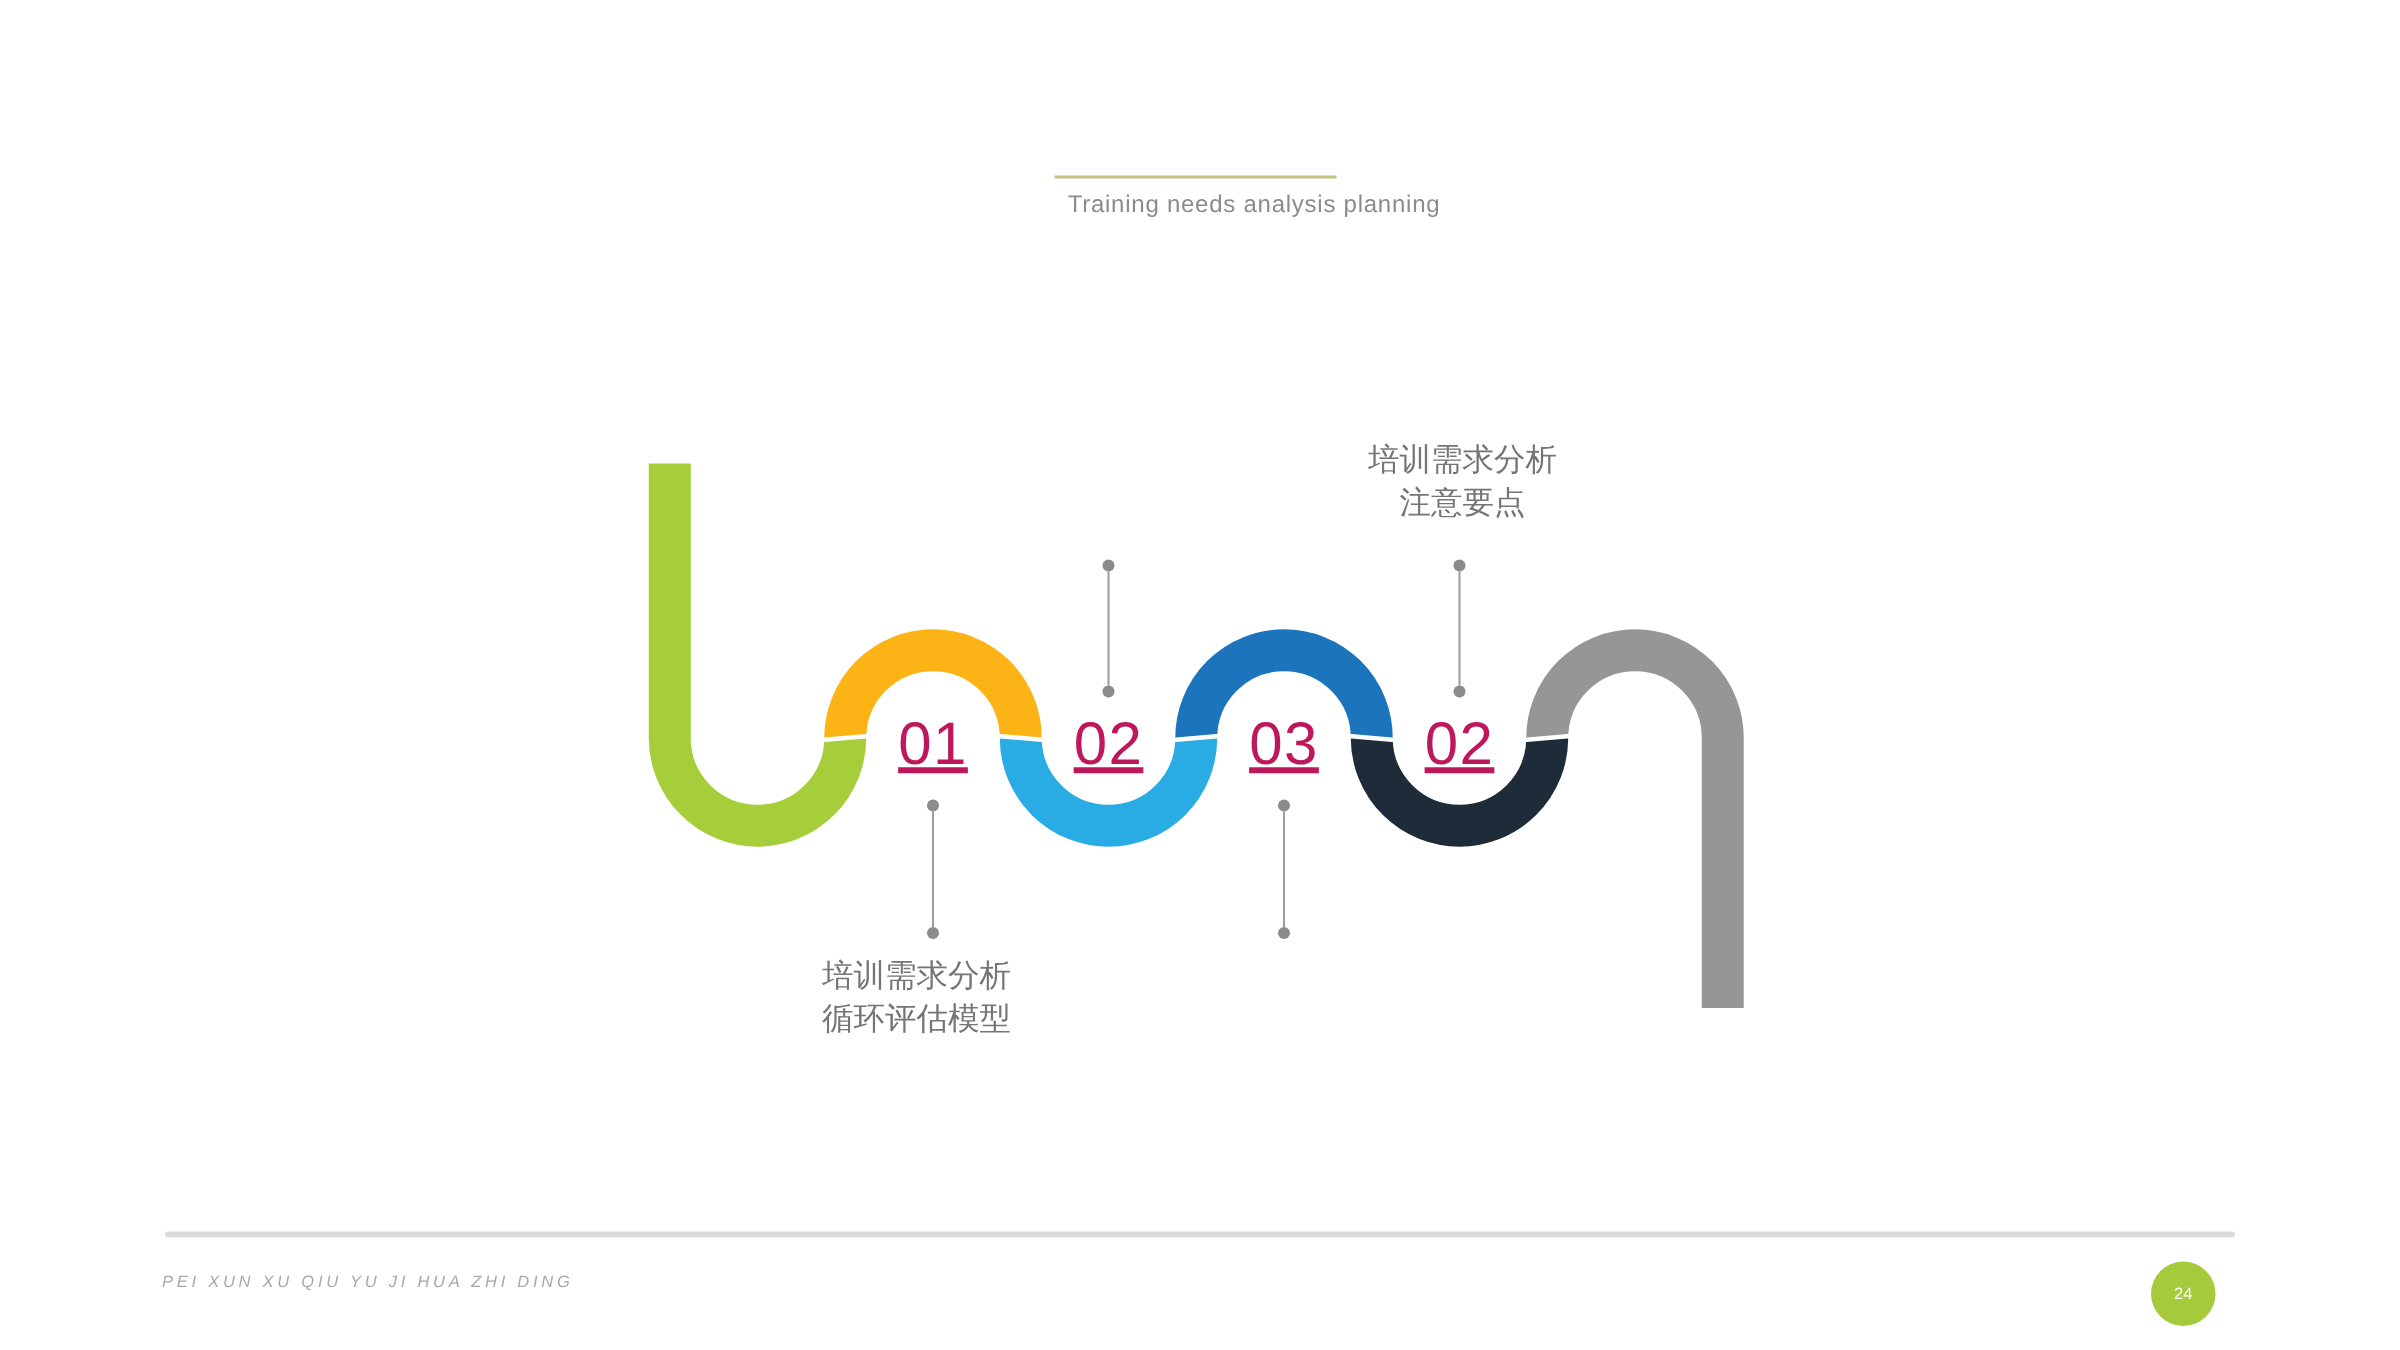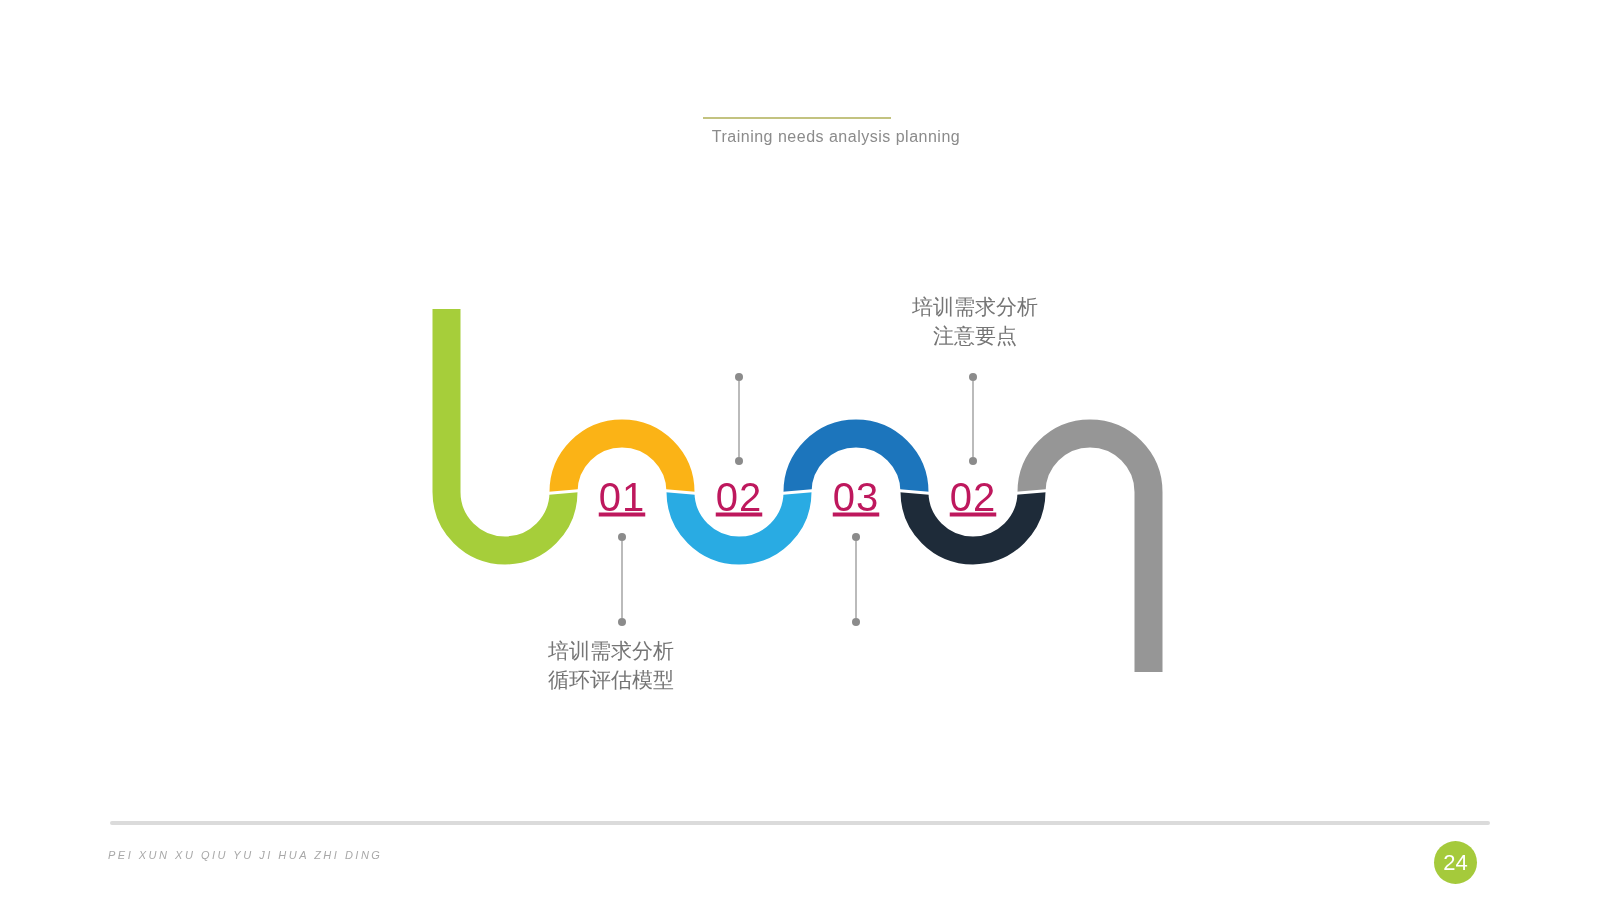--- a/index.html
+++ b/index.html
@@ -75,21 +75,21 @@
   }
   .page-badge {
     position: absolute;
     left: 1434px; top: 841px;
     width: 43px; height: 43px;
     border-radius: 50%;
     display: flex;
     align-items: center;
     justify-content: center;
     color: #ffffff;
-    font-size: 22px;
+    font-size: 11px;
   }
 </style>
 </head>
 <body>
 
 <div class="slide">
 
   <div class="title-underline" style="background: rgb(195, 195, 128);"></div>
   <div class="slide-subtitle">Training needs analysis planning</div>
 

